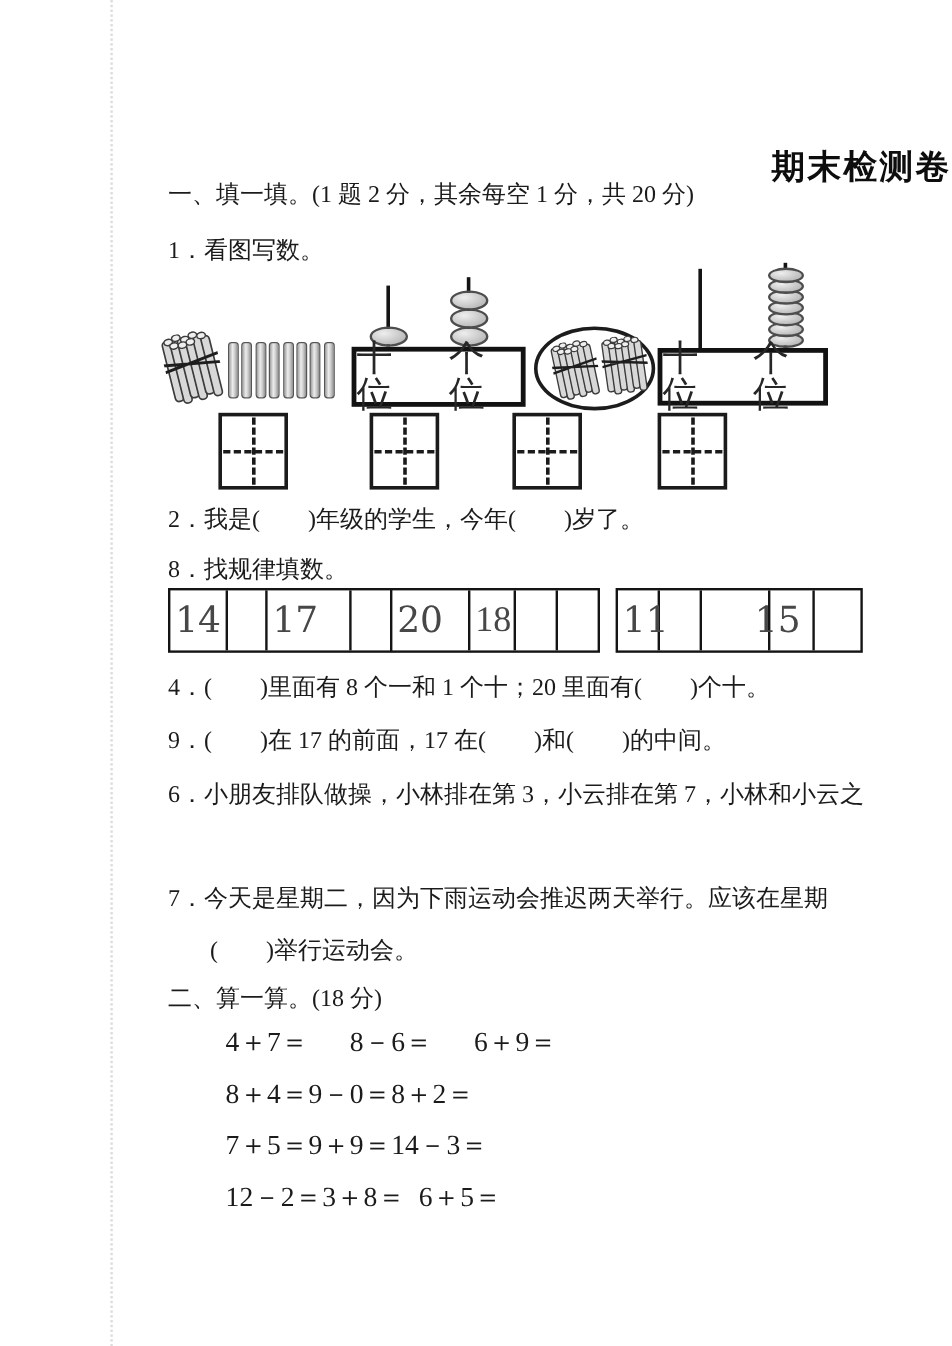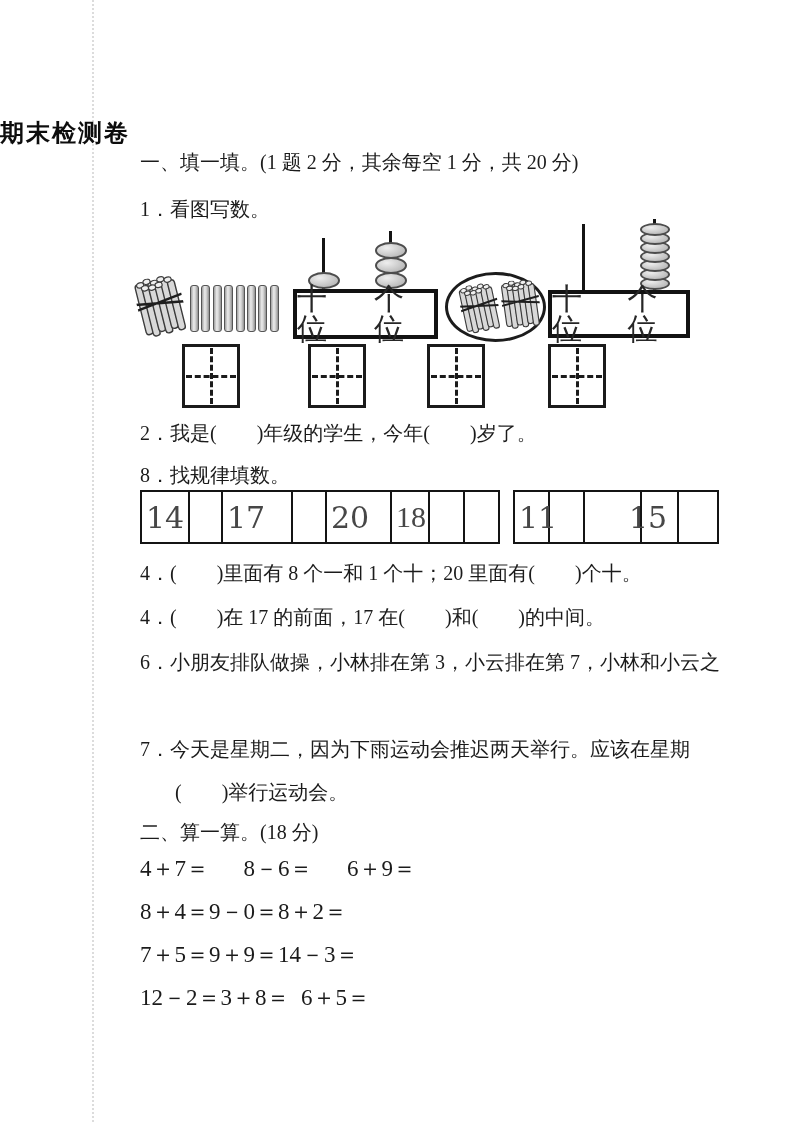--- a/index.html
+++ b/index.html
@@ -2,26 +2,26 @@
 <html><head>
 <meta charset="utf-8">
 <style>
   html,body{margin:0;padding:0;background:#ffffff;}
   .page{
     position:relative;width:793px;height:1122px;background:#fff;overflow:hidden;
     font-family:"Liberation Serif","DejaVu Serif",serif;color:#1b1b1b;
   }
   .edge-dotted{position:absolute;left:92px;top:0;height:100%;width:0;border-left:2px dotted #dcdcdc;}
   .title{
-    position:absolute;left:0;right:0;top:101px;text-align:left;
-    font-size:24px;font-weight:bold;letter-spacing:2px;
+    position:absolute;left:0;right:0;top:101px;text-align:right;
+    font-size:28px;font-weight:bold;letter-spacing:2px;
     font-family:"Liberation Sans","DejaVu Sans",sans-serif;color:#0d0d0d;
   }
   .t{position:absolute;font-size:20px;line-height:27px;white-space:pre;}
-  .eq{font-size:23px;}
+  .eq{font-size:23px;margin-left:48px;}
   
   .stick{
     position:absolute;width:7px;height:45px;border:1px solid #555;border-radius:3px;
     background:linear-gradient(90deg,#9f9f9f,#ececec 40%,#cfcfcf 65%,#909090);
   }
   .bundle{position:absolute;width:46px;height:62px;}
   .circle{position:absolute;border:3px solid #1c1c1c;border-radius:50%;background:#fff;}
   .abacus{
     position:absolute;border:4px solid #121212;background:#fff;
     display:flex;align-items:center;justify-content:center;gap:17px;z-index:3;
@@ -173,21 +173,21 @@
       <div class="strip" style="left: 513px;">
         <div class="strip-cell" style="width: 35px;">11</div>
         <div class="strip-cell" style="width: 35px;"></div>
         <div class="strip-cell" style="width: 57px; padding-left: 44px;">15</div>
         <div class="strip-cell" style="width: 37px;"></div>
         <div class="strip-cell" style="width: 38px;"></div>
       </div>
     </div>
 
   <div class="t" style="left:140px;top:560px;">4．(　　)里面有 8 个一和 1 个十；20 里面有(　　)个十。</div>
-  <div class="t" style="left:140px;top:604px;">4．(　　)在 17 的前面，17 在(　　)和(　　)的中间。</div>
+  <div class="t" style="left:140px;top:604px;">9．(　　)在 17 的前面，17 在(　　)和(　　)的中间。</div>
   <div class="t" style="left:140px;top:649px;">6．小朋友排队做操，小林排在第 3，小云排在第 7，小林和小云之</div>
   <div class="t" style="left:140px;top:736px;">7．今天是星期二，因为下雨运动会推迟两天举行。应该在星期</div>
   <div class="t" style="left:175px;top:779px;">(　　)举行运动会。</div>
 
   <div class="t" style="left:140px;top:819px;">二、算一算。(18 分)</div>
   <div class="t eq" style="left:140px;top:855px;">4＋7＝　  8－6＝　  6＋9＝</div>
   <div class="t eq" style="left:140px;top:898px;">8＋4＝9－0＝8＋2＝</div>
   <div class="t eq" style="left:140px;top:941px;">7＋5＝9＋9＝14－3＝</div>
   <div class="t eq" style="left:140px;top:984px;">12－2＝3＋8＝  6＋5＝</div>
 <div class="bead" style="left: 307.5px; top: 272px; width: 28px; height: 13px;"></div>

